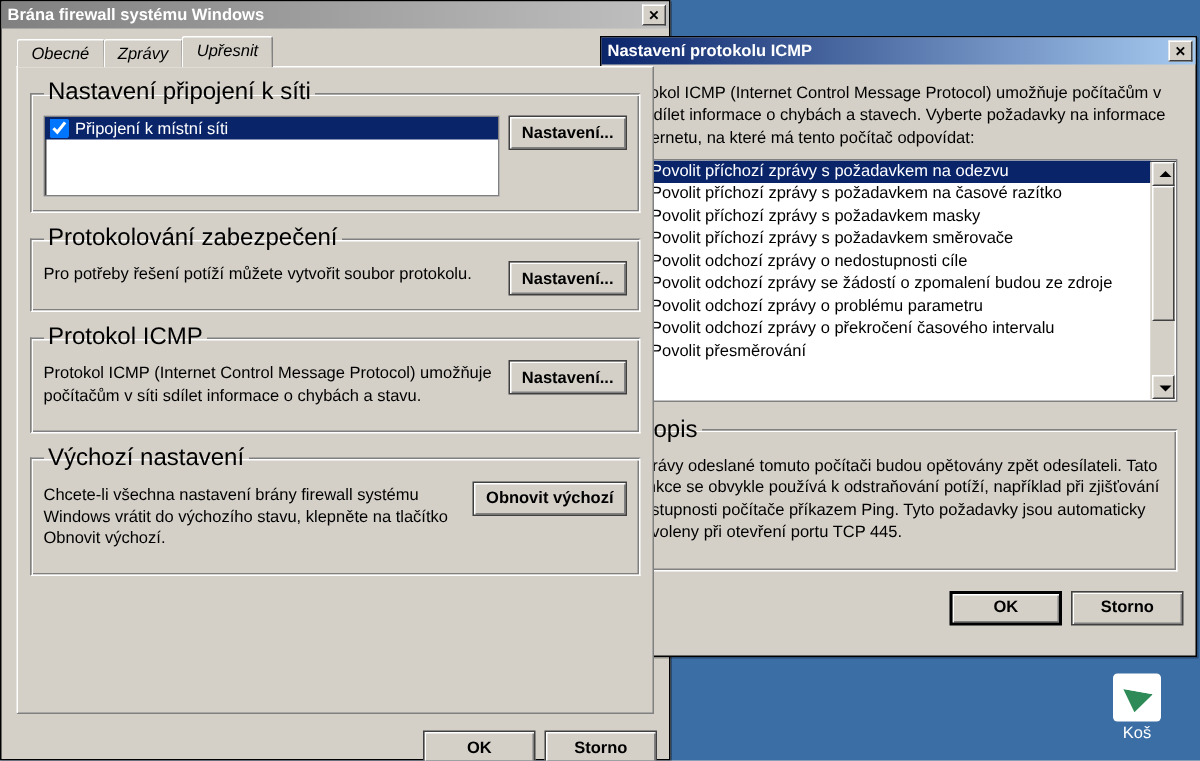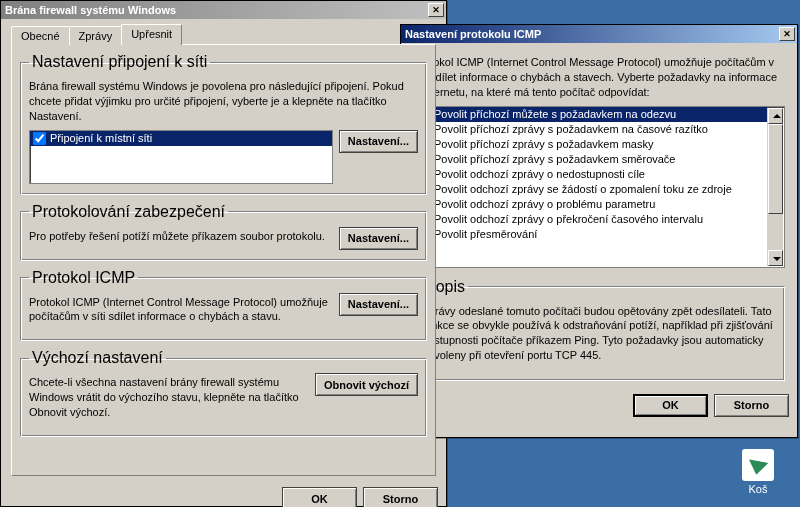--- a/index.html
+++ b/index.html
@@ -48,20 +48,21 @@
     text-align: center;
     line-height: 12px;
     cursor: pointer;
   }
   .content { padding: 6px 10px; }
   .tabs {
     display: flex;
     position: relative;
     top: 1px;
     z-index: 2;
+    font-style: italic;
   }
   .tab {
     padding: 3px 9px;
     background: #d4d0c8;
     border: 1px solid #808080;
     border-top: 1px solid #fff;
     border-left: 1px solid #fff;
     border-bottom: none;
     border-top-left-radius: 2px;
     border-top-right-radius: 2px;
@@ -203,38 +204,37 @@
   <div class="content">
     <div class="tabs">
       <div class="tab">Obecné</div>
       <div class="tab">Zprávy</div>
       <div class="tab active">Upřesnit</div>
     </div>
     <div class="tabpanel" style="height:432px;">
 
       <fieldset>
         <legend>Nastavení připojení k síti</legend>
-        <div class="desc">Brána firewall systému Windows je povolena pro následující připojení. Pokud chcete přidat výjimku pro určité připojení, vyberte je a klepněte na tlačítko Nastavení.</div>
         <div class="row">
           <div class="grow listbox" style="height:54px; position:relative;">
             <div class="check-row selected">
               <input type="checkbox" checked="" style="">
               <span>Připojení k místní síti</span>
             </div>
           </div>
           <div>
             <button class="btn">Nastavení...</button>
           </div>
         </div>
       </fieldset>
 
       <fieldset>
         <legend>Protokolování zabezpečení</legend>
         <div class="row">
-          <div class="grow desc">Pro potřeby řešení potíží můžete příkazem soubor protokolu.</div>
+          <div class="grow desc">Pro potřeby řešení potíží můžete vytvořit soubor protokolu.</div>
           <div><button class="btn">Nastavení...</button></div>
         </div>
       </fieldset>
 
       <fieldset>
         <legend>Protokol ICMP</legend>
         <div class="row">
           <div class="grow desc">Protokol ICMP (Internet Control Message Protocol) umožňuje počítačům v síti sdílet informace o chybách a stavu.</div>
           <div><button class="btn">Nastavení...</button></div>
         </div>
@@ -258,41 +258,41 @@
 <div class="window" style="left:400px; top:24px; width:398px; height:414px;">
   <div class="titlebar">
     <span class="title">Nastavení protokolu ICMP</span>
     <span class="close">✕</span>
   </div>
   <div class="content" style="padding:10px 12px 0;">
     <div class="desc">Protokol ICMP (Internet Control Message Protocol) umožňuje počítačům v síti sdílet informace o chybách a stavech. Vyberte požadavky na informace z Internetu, na které má tento počítač odpovídat:</div>
     <div class="listbox" style="height:162px; position:relative; padding-right:17px;">
       <div class="check-row selected">
           <input type="checkbox" checked="" style="">
-          <span>Povolit příchozí můžete s požadavkem na odezvu</span>
+          <span>Povolit příchozí zprávy s požadavkem na odezvu</span>
         </div>
       <div class="check-row">
           <input type="checkbox" style="">
           <span>Povolit příchozí zprávy s požadavkem na časové razítko</span>
         </div>
       <div class="check-row">
           <input type="checkbox" style="">
           <span>Povolit příchozí zprávy s požadavkem masky</span>
         </div>
       <div class="check-row">
           <input type="checkbox" style="">
           <span>Povolit příchozí zprávy s požadavkem směrovače</span>
         </div>
       <div class="check-row">
           <input type="checkbox" style="">
           <span>Povolit odchozí zprávy o nedostupnosti cíle</span>
         </div>
       <div class="check-row">
           <input type="checkbox" style="">
-          <span>Povolit odchozí zprávy se žádostí o zpomalení toku ze zdroje</span>
+          <span>Povolit odchozí zprávy se žádostí o zpomalení budou ze zdroje</span>
         </div>
       <div class="check-row">
           <input type="checkbox" style="">
           <span>Povolit odchozí zprávy o problému parametru</span>
         </div>
       <div class="check-row">
           <input type="checkbox" style="">
           <span>Povolit odchozí zprávy o překročení časového intervalu</span>
         </div>
       <div class="check-row">

